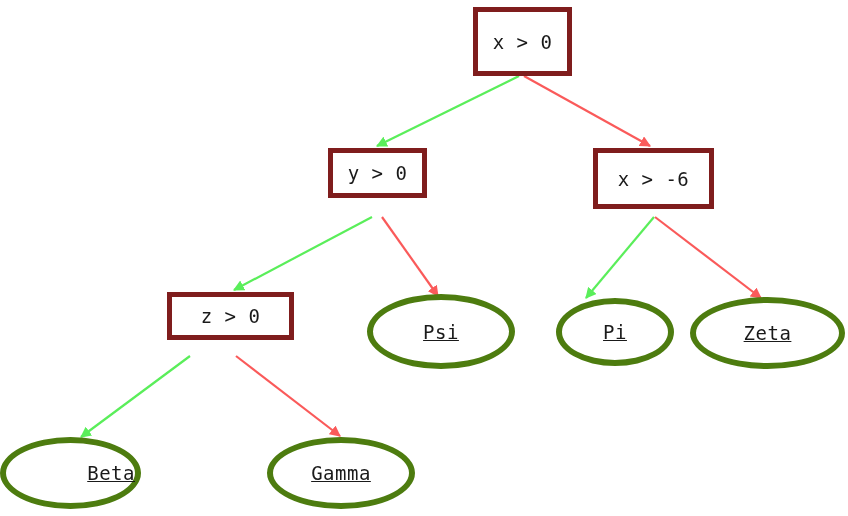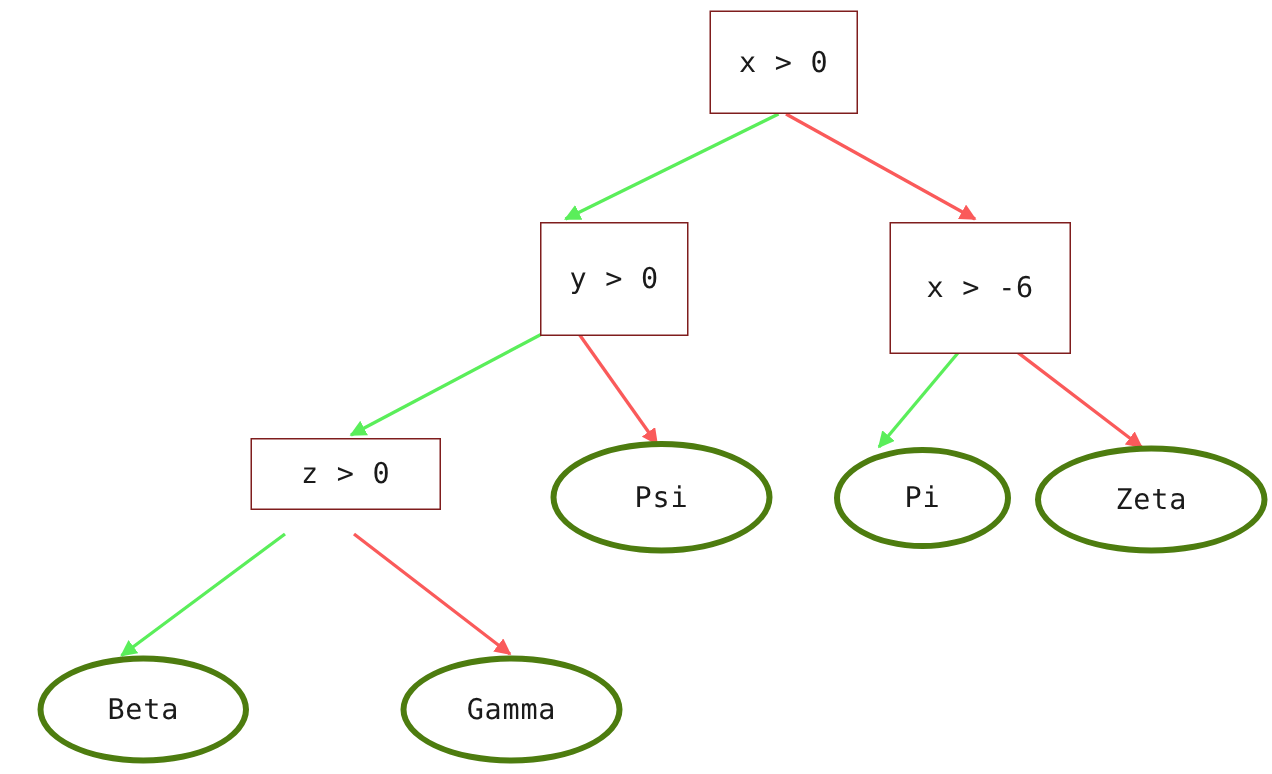--- a/index.html
+++ b/index.html
@@ -34,26 +34,27 @@
     justify-content: center;
     background: #ffffff;
     color: #1a1a1a;
     font-family: "DejaVu Sans Mono", monospace;
     font-size: 19px;
     letter-spacing: 0.5px;
     white-space: nowrap;
     z-index: 2;
   }
   .node.decision {
-    border: 1px solid #7f1d1d;
+    border: 5px solid #7f1d1d;
     border-radius: 0;
   }
   .node.leaf {
-    border: 4px solid #4d7c0f;
+    border: 6px solid #4d7c0f;
     border-radius: 50%;
+    text-decoration: underline;
   }
   .node-label {
     pointer-events: none;
   }
 </style>
 </head>
 <body>
 
 <div id="diagram-root">
 
@@ -75,39 +76,39 @@
         <line x1="655" y1="217" x2="761" y2="298" stroke="#fa5a5a" stroke-width="2.2" marker-end="url(#arrow-red)"></line>
         <line x1="190" y1="356" x2="81" y2="437" stroke="#5aee5a" stroke-width="2.2" marker-end="url(#arrow-green)"></line>
         <line x1="236" y1="356" x2="340" y2="436" stroke="#fa5a5a" stroke-width="2.2" marker-end="url(#arrow-red)"></line>
       </g>
   </svg>
 
   <div id="node-group">
       <div class="node decision" style="left: 473px; top: 7px; width: 99px; height: 69px;">
         <span class="node-label">x &gt; 0</span>
       </div>
-      <div class="node decision" style="left: 328px; top: 148px; width: 99px; height: 76px; margin-left: 32px;">
+      <div class="node decision" style="left: 328px; top: 148px; width: 99px; height: 50px;">
         <span class="node-label">y &gt; 0</span>
       </div>
-      <div class="node decision" style="left: 593px; top: 148px; width: 121px; height: 88px;">
+      <div class="node decision" style="left: 593px; top: 148px; width: 121px; height: 61px;">
         <span class="node-label">x &gt; -6</span>
       </div>
       <div class="node decision" style="left: 167px; top: 292px; width: 127px; height: 48px; text-align: right;">
         <span class="node-label">z &gt; 0</span>
       </div>
       <div class="node leaf" style="left: 367px; top: 294px; width: 148px; height: 75px;">
         <span class="node-label">Psi</span>
       </div>
       <div class="node leaf" style="left: 556px; top: 298px; width: 118px; height: 68px;">
         <span class="node-label">Pi</span>
       </div>
       <div class="node leaf" style="left: 690px; top: 297px; width: 155px; height: 72px;">
         <span class="node-label">Zeta</span>
       </div>
-      <div class="node leaf" style="left: 25px; top: 437px; width: 141px; height: 72px;">
+      <div class="node leaf" style="left: 0; top: 437px; width: 141px; height: 72px; justify-content: flex-end;">
         <span class="node-label">Beta</span>
       </div>
       <div class="node leaf" style="left: 267px; top: 437px; width: 148px; height: 72px;">
         <span class="node-label">Gamma</span>
       </div>
     </div>
 
 </div>
 
 </body></html>

